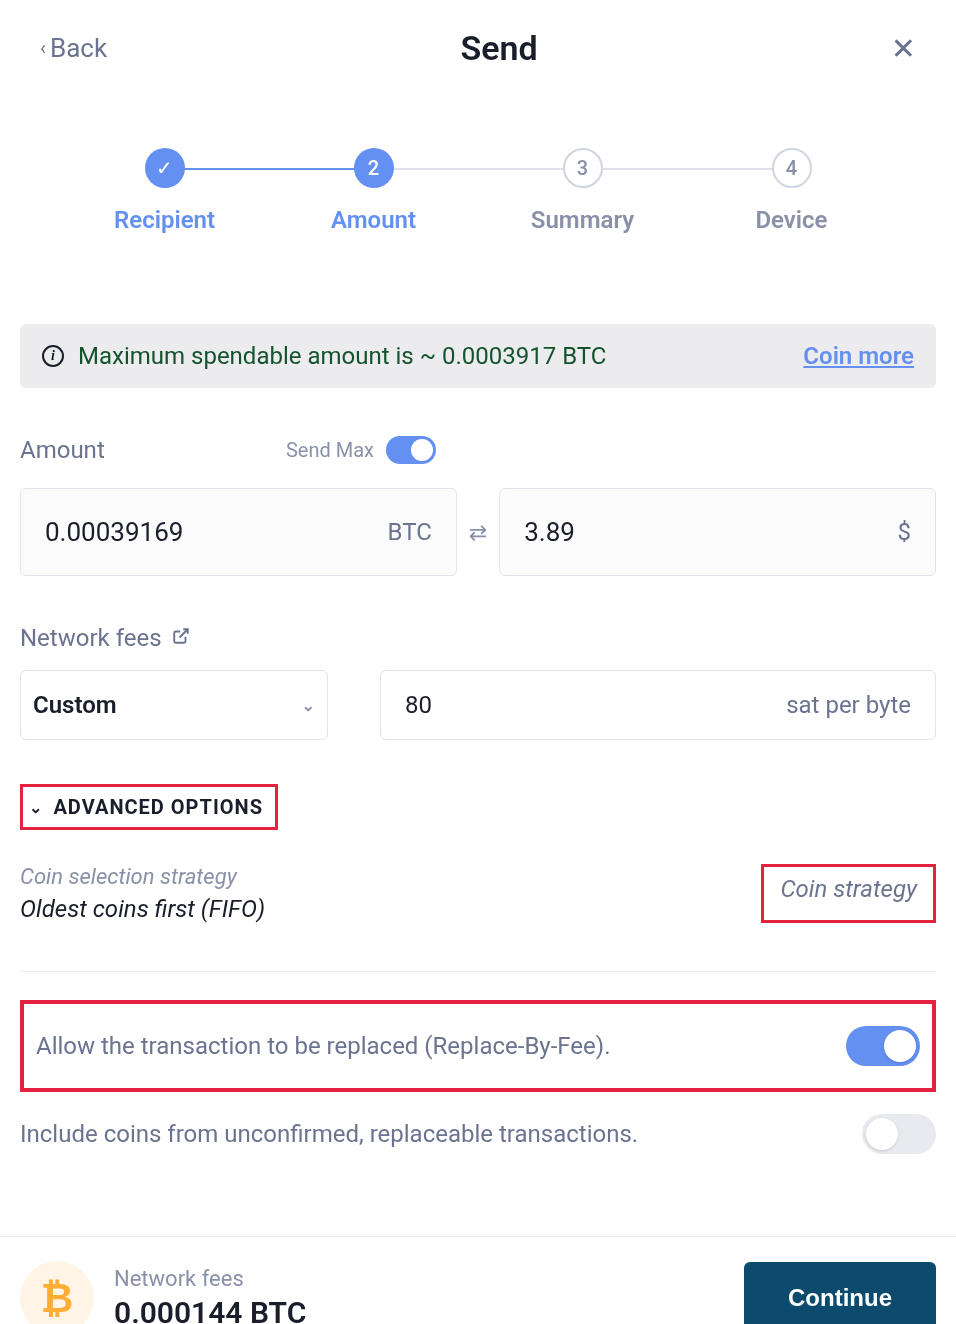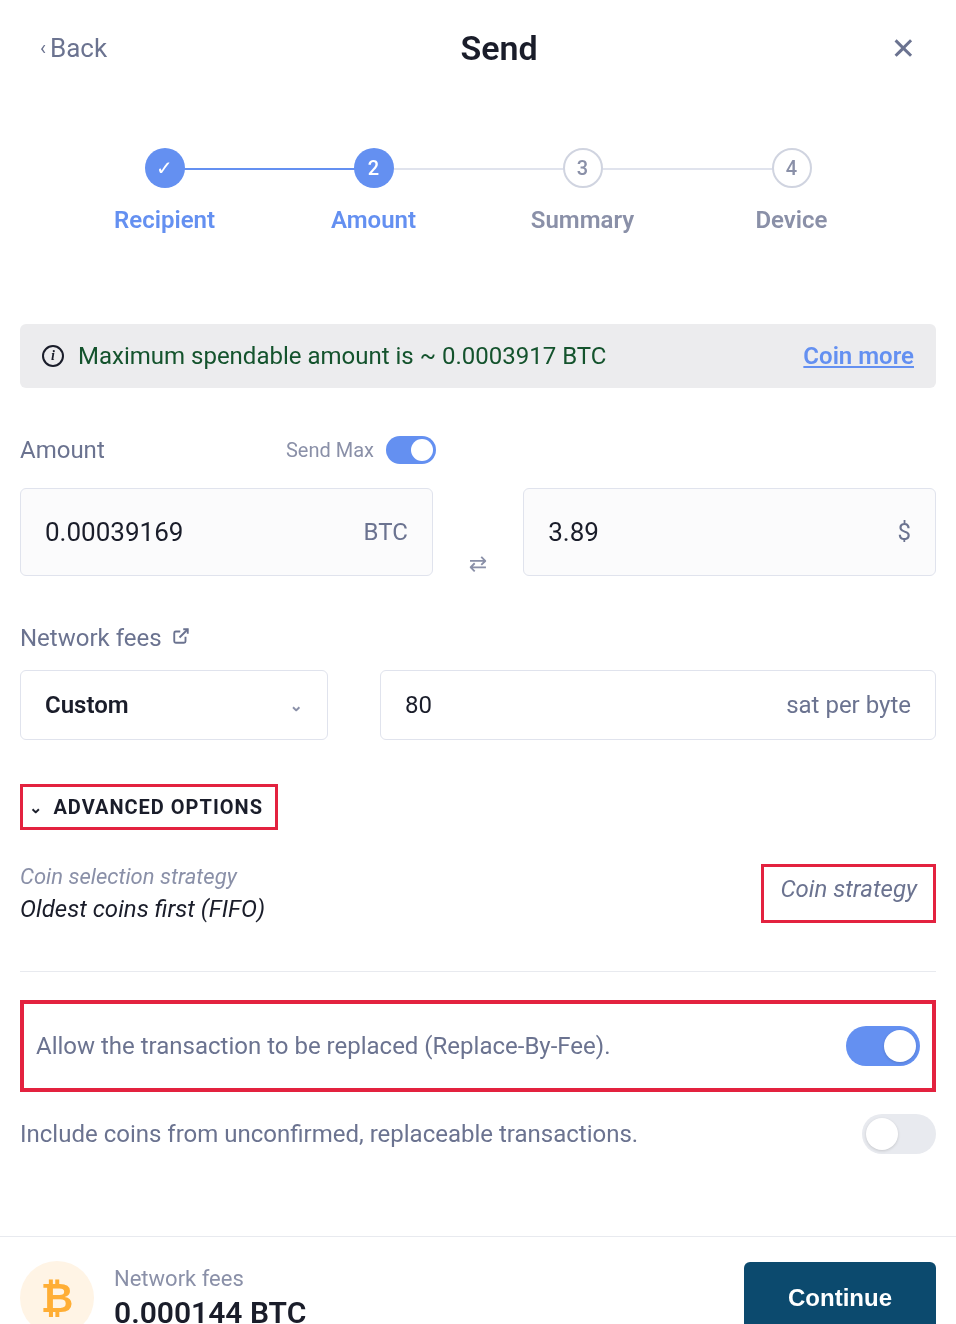--- a/index.html
+++ b/index.html
@@ -132,22 +132,22 @@
 .toggle-knob {
   width: 22px; height: 22px;
   background: #fff;
   border-radius: 50%;
   position: absolute;
   top: 3px;
 }
 .toggle.on .toggle-knob { right: 3px; }
 .amount-inputs {
   display: flex;
-  align-items: flex-end;
-  gap: 36px;
+  align-items: center;
+  gap: 12px;
   margin-top: 24px;
 }
 .input-box {
   flex: 1;
   border: 1px solid #e0e3ed;
   border-radius: 6px;
   background: #fbfbfc;
   padding: 28px 24px;
   display: flex;
   justify-content: space-between;
@@ -158,21 +158,21 @@
 .input-unit { color: #6b7390; font-size: 24px; }
 .swap-icon { color: #8a90a8; font-size: 22px; cursor: pointer; }
 .fees-section { margin-top: 48px; }
 .fees-header { display: flex; align-items: center; gap: 10px; }
 .ext-icon { color: #6b7390; }
 .fees-inputs { display: flex; gap: 52px; margin-top: 18px; }
 .select-box {
   width: 308px;
   border: 1px solid #e0e3ed;
   border-radius: 6px;
-  padding: 20px 24px;
+  padding: 20px 12px;
   display: flex;
   justify-content: space-between;
   align-items: center;
   font-size: 24px;
   font-weight: 600;
   cursor: pointer;
 }
 .chev-down { color: #8a90a8; font-size: 16px; }
 .fee-input {
   flex: 1;

